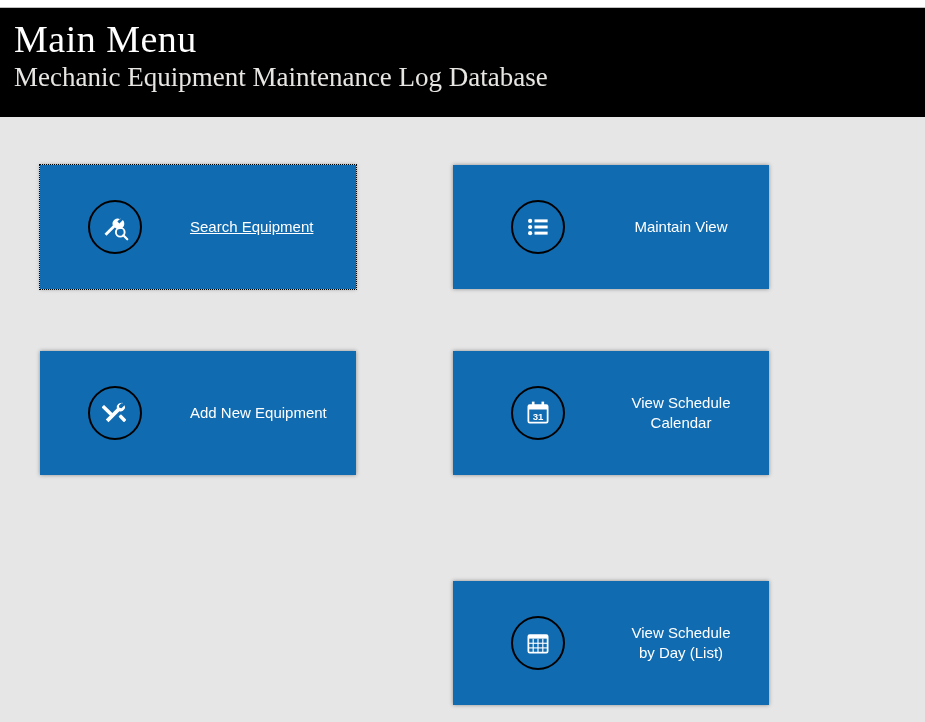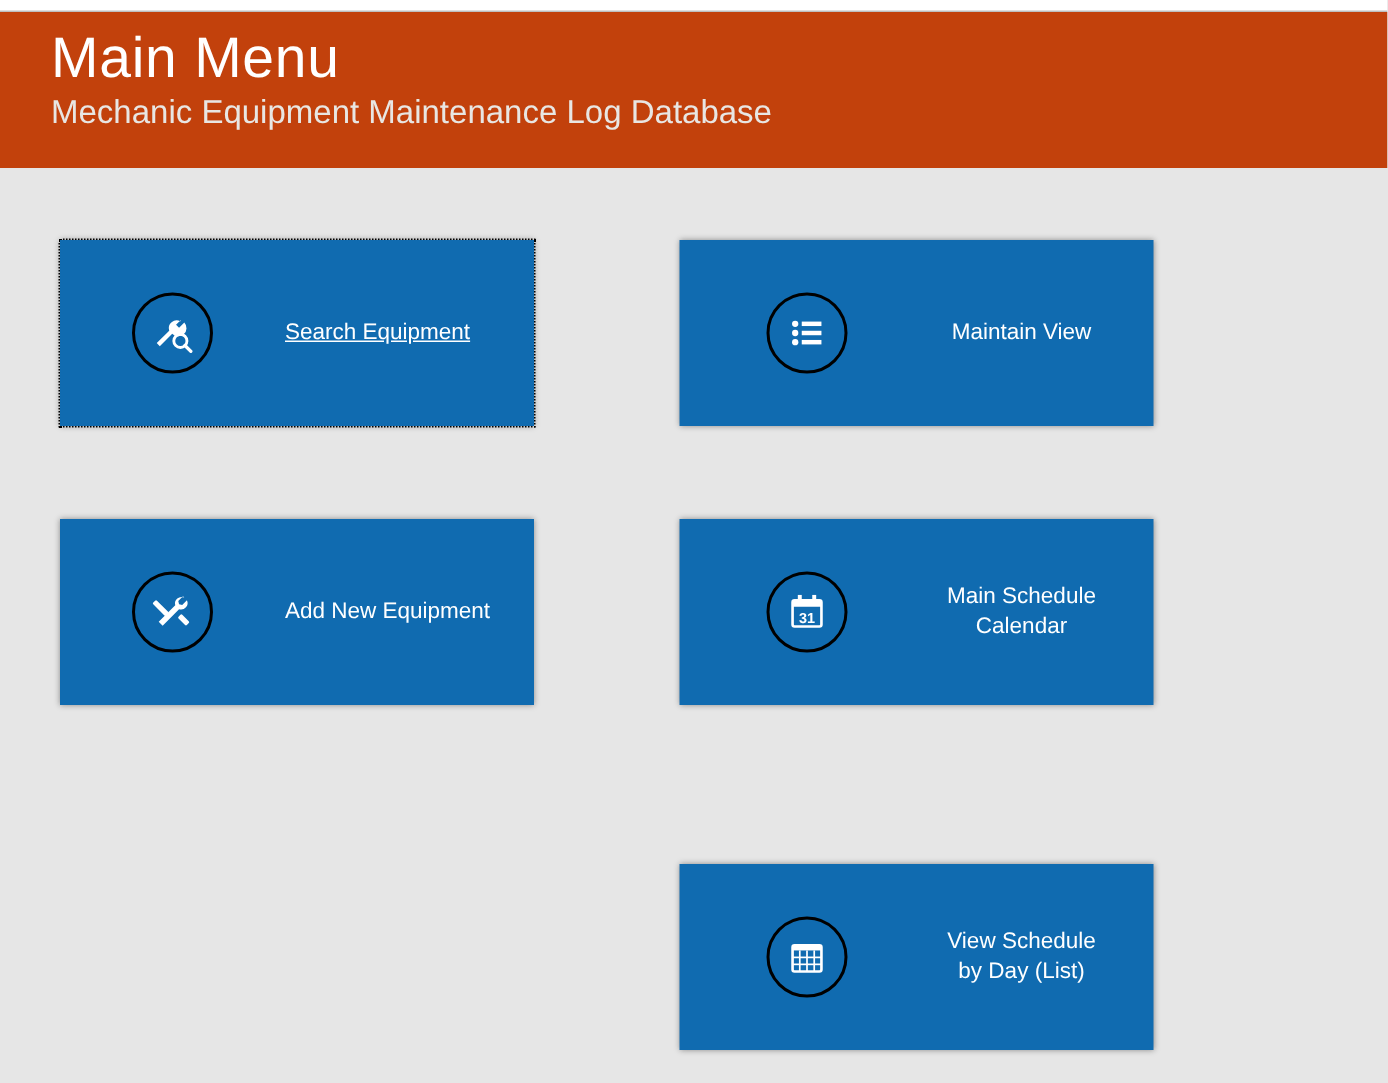--- a/index.html
+++ b/index.html
@@ -13,35 +13,36 @@
     overflow: hidden;
     position: relative;
   }
   
   .top-strip {
     height: 8px;
     background: #fff;
     border-bottom: 1px solid #bfbfbf;
   }
   .header {
-    background: #c2410c;
+    background: #000000;
     color: #fff;
-    padding: 12px 22px 24px 34px;
+    padding: 12px 22px 24px 14px;
+    font-family: Liberation Serif, serif;
   }
   .header h1 {
     margin: 0;
     font-weight: 300;
     font-size: 38px;
     line-height: 1.05;
     letter-spacing: 0.5px;
   }
   .header .subtitle {
     margin: 2px 0 0 0;
     font-weight: 300;
-    font-size: 22px;
+    font-size: 27px;
     color: #e8e6e3;
   }
   .content {
     position: relative;
     padding-top: 48px;
   }
   .tile {
     position: absolute;
     width: 316px;
     height: 124px;
@@ -144,21 +145,21 @@
       <div class="icon-circle">
         <svg width="28" height="28" viewBox="0 0 32 32">
           <rect x="5" y="7" width="22" height="20" rx="1.5" fill="none" stroke="#fff" stroke-width="2"></rect>
           <rect x="5" y="7" width="22" height="5" fill="#fff"></rect>
           <rect x="9" y="3" width="3" height="6" fill="#fff"></rect>
           <rect x="20" y="3" width="3" height="6" fill="#fff"></rect>
           <text x="16" y="24" font-family="Segoe UI, Arial" font-size="11" font-weight="700" fill="#fff" text-anchor="middle">31</text>
         </svg>
       </div>
     </div>
-    <div class="label">Main Schedule Calendar</div>
+    <div class="label">View Schedule Calendar</div>
   </div>
 
   <div class="tile right" style="left:453px; top:420px;margin-top:44px;">
     <div class="icon-wrap">
       <div class="icon-circle">
         <svg width="28" height="28" viewBox="0 0 32 32">
           <rect x="5" y="7" width="22" height="20" rx="1.5" fill="none" stroke="#fff" stroke-width="2"></rect>
           <rect x="5" y="7" width="22" height="4" fill="#fff"></rect>
           <g stroke="#fff" stroke-width="1.3">
             <line x1="10.5" y1="11" x2="10.5" y2="27"></line>

